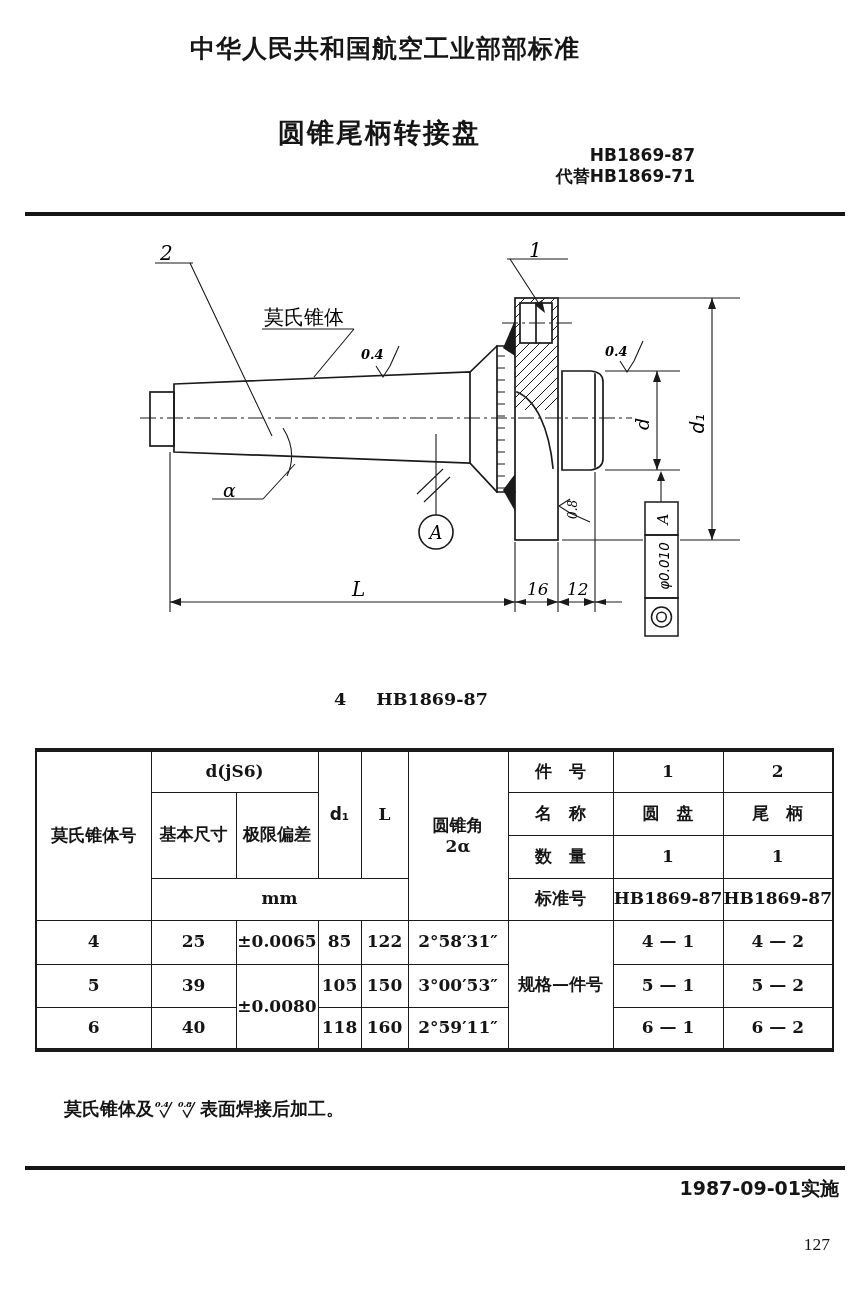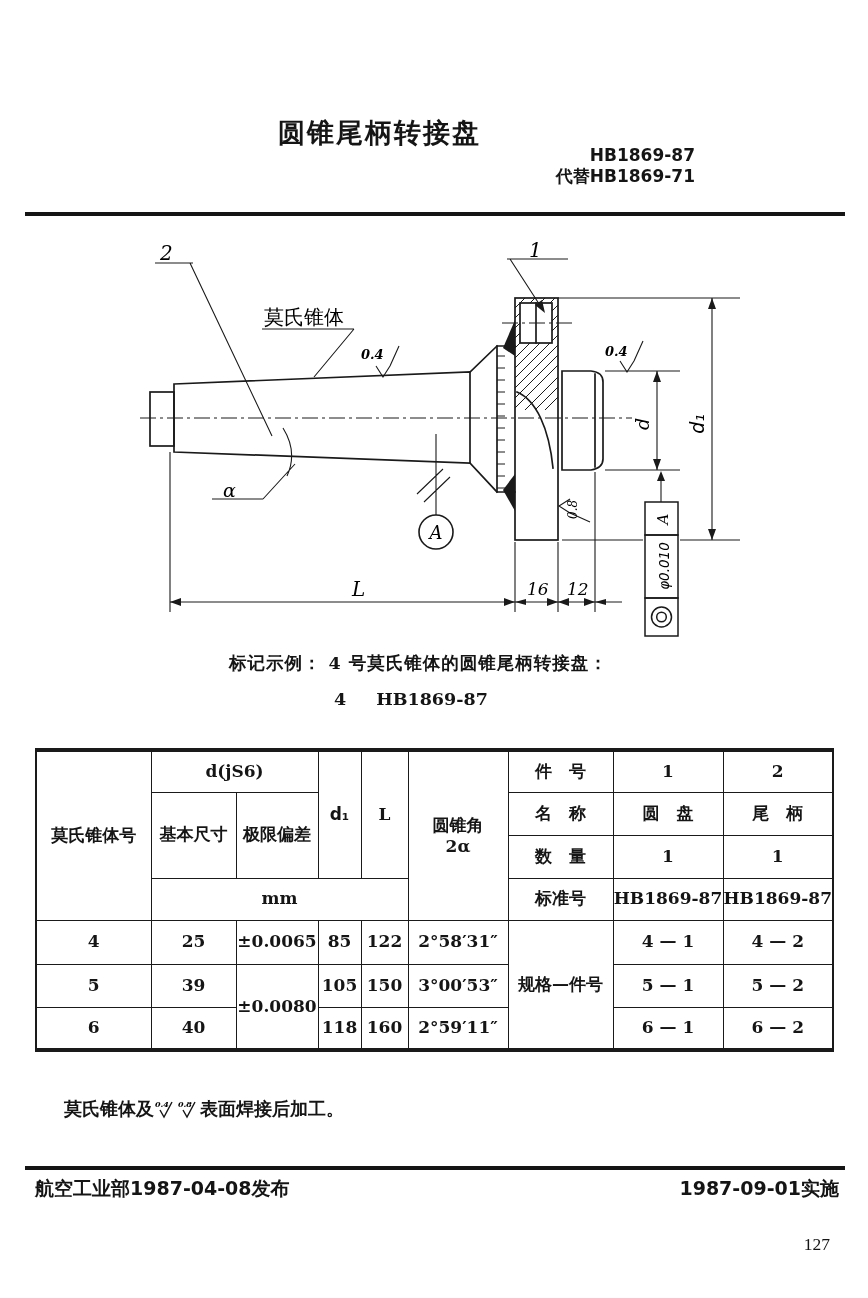--- a/index.html
+++ b/index.html
@@ -34,20 +34,21 @@
   .foot-right{right:29px;top:1176px;font-size:19px;font-weight:bold;}
   .page-no{right:38px;top:1206px;font-size:17.5px;font-family:Liberation Serif, serif;margin-top:28px;}
   svg text{font-family:"DejaVu Serif","Liberation Serif",serif;}
   svg text.cjk{font-family:"DejaVu Sans","Liberation Sans",sans-serif;}
 </style>
 </head>
 <body>
 
 <div class="page">
 
+  <div class="abs ministry">中华人民共和国航空工业部部标准</div>
   <div class="abs doc-title">圆锥尾柄转接盘</div>
   <div class="abs std-block">
     <div>HB1869-87</div>
     <div>代替HB1869-71</div>
   </div>
   <div class="abs rule" style="left:25px;top:212px;width:820px;"></div>
 
   <svg class="abs" style="left:0;top:230px;" width="868" height="412" viewBox="0 230 868 412">
 
     <g stroke="#1a1a1a" stroke-width="1">
@@ -147,21 +148,20 @@
     <text x="352" y="596" font-size="20" font-style="italic">L</text>
     <text x="527" y="595" font-size="17" font-style="italic">16</text>
     <text x="567" y="595" font-size="17" font-style="italic">12</text>
     <text x="645" y="428" font-size="19" font-style="italic" text-anchor="middle" transform="rotate(-90 645 424)">d</text>
     <text x="700" y="428" font-size="19" font-style="italic" text-anchor="middle" transform="rotate(-90 700 424)" style="font-family:'DejaVu Sans',sans-serif;">d₁</text>
     <text x="664" y="571" font-size="13.5" font-style="italic" text-anchor="middle" transform="rotate(-90 664 566)" style="font-family:'DejaVu Sans',sans-serif;">φ0.010</text>
     <text x="664" y="523" font-size="15" font-style="italic" text-anchor="middle" transform="rotate(-90 664 519)">A</text>
     <text x="573" y="523" font-size="12" font-style="italic" transform="rotate(-90 573 519)">0.8</text>
   </svg>
 
-  <div class="abs example1">标记示例： 4 号莫氏锥体的圆锥尾柄转接盘：</div>
   <div class="abs example2">
     <span>4</span><span class="code">HB1869-87</span>
   </div>
 
   <table class="dim">
     <colgroup>
       <col style="width:115px">
         <col style="width:85px">
         <col style="width:82px">
       <col style="width:43px">
@@ -240,17 +240,16 @@
     <span>莫氏锥体及</span><svg width="21" height="21" viewBox="0 0 21 21">
         <path d="M5,12 L9,19 L17,4" stroke="#151515" stroke-width="1.4" fill="none"></path>
         <text x="0" y="9" font-size="8" font-style="italic">0.4</text>
       </svg><svg width="21" height="21" viewBox="0 0 21 21">
         <path d="M5,12 L9,19 L17,4" stroke="#151515" stroke-width="1.4" fill="none"></path>
         <text x="0" y="9" font-size="8" font-style="italic">0.8</text>
       </svg><span>表面焊接后加工。</span>
   </div>
 
   <div class="abs rule" style="left:25px;top:1166px;width:820px;"></div>
-  <div class="abs foot-left">航空工业部1987-04-08发布</div>
   <div class="abs foot-right">1987-09-01实施</div>
   <div class="abs page-no">127</div>
 
 </div>
 
 </body></html>

